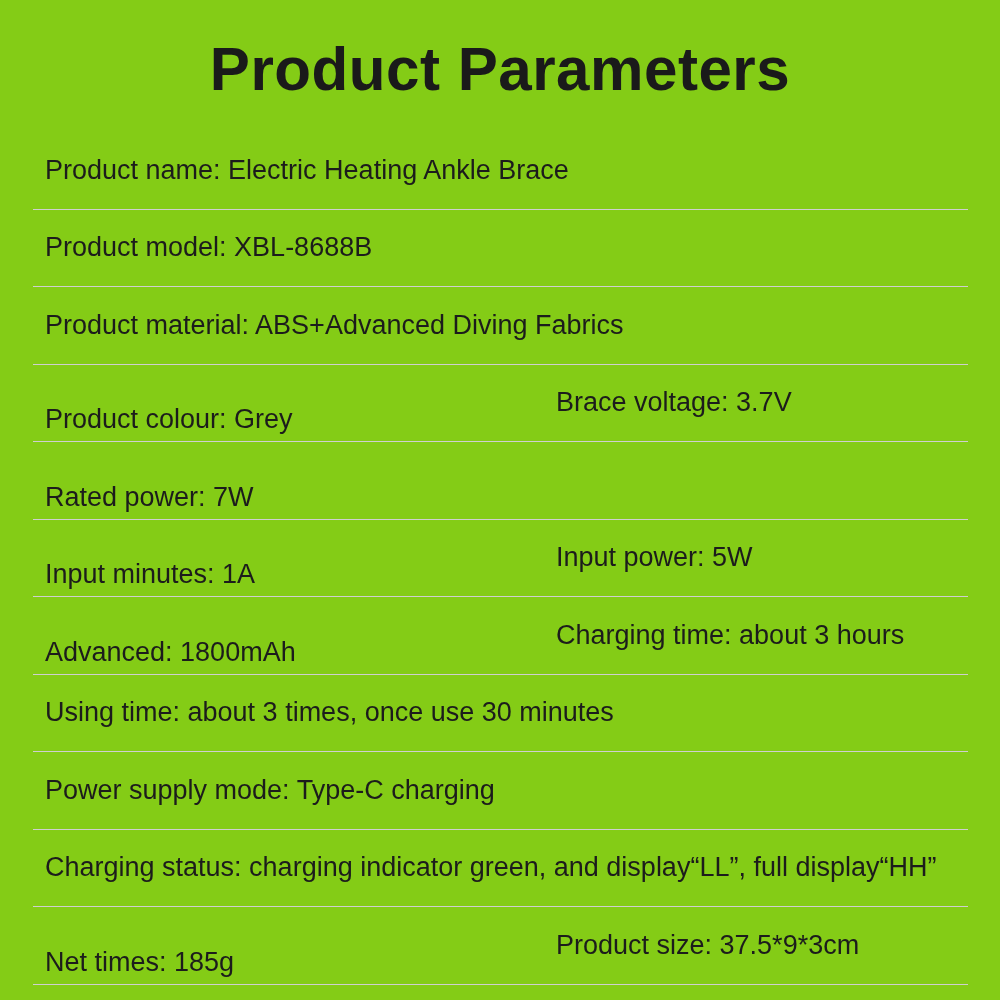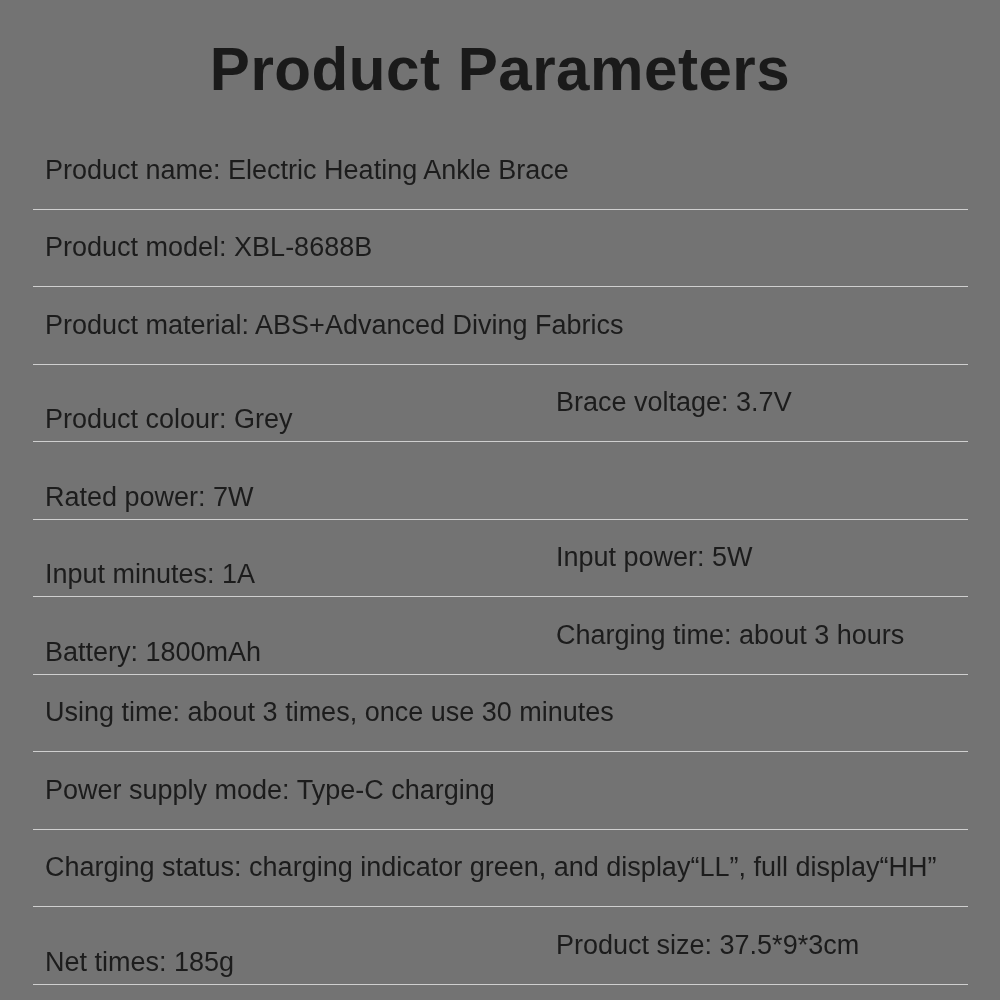--- a/index.html
+++ b/index.html
@@ -13,21 +13,21 @@
   body {
     font-family: "Liberation Sans", "DejaVu Sans", sans-serif;
     color: #1c1c1c;
     overflow: hidden;
   }
 
   .sheet {
     position: relative;
     width: 1000px;
     height: 1000px;
-    background: #737373;
+    background: #84cc16;
   }
 
   
   .title-wrap {
     width: 1000px;
     padding-top: 36px;
     text-align: center;
   }
 
   .page-title {
@@ -107,21 +107,21 @@
         <div class="cell cell-right">Brace voltage: 3.7V</div>
       </div>
       <div class="spec-row">
         <div class="cell cell-left">Rated power: 7W</div>
       </div>
       <div class="spec-row">
         <div class="cell cell-left">Input minutes: 1A</div>
         <div class="cell cell-right">Input power: 5W</div>
       </div>
       <div class="spec-row">
-        <div class="cell cell-left">Battery: 1800mAh</div>
+        <div class="cell cell-left">Advanced: 1800mAh</div>
         <div class="cell cell-right">Charging time: about 3 hours</div>
       </div>
       <div class="spec-row">
         <div class="cell cell-full">Using time: about 3 times, once use 30 minutes</div>
       </div>
       <div class="spec-row">
         <div class="cell cell-full">Power supply mode: Type-C charging</div>
       </div>
       <div class="spec-row">
         <div class="cell cell-full">Charging status: charging indicator green, and display“LL”, full display“HH”</div>

